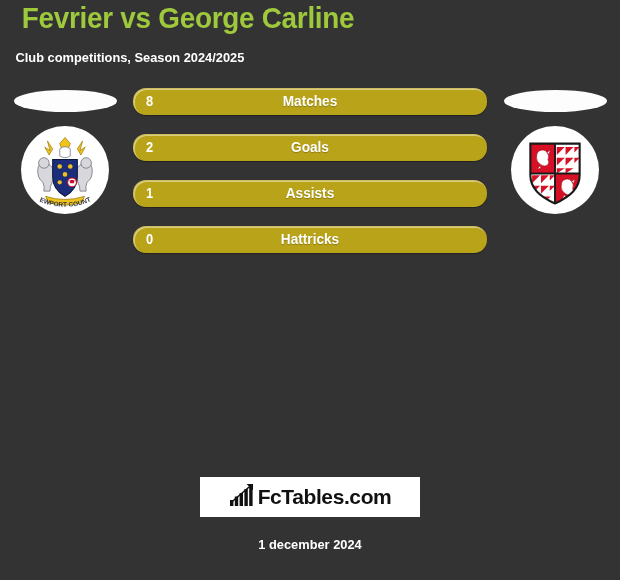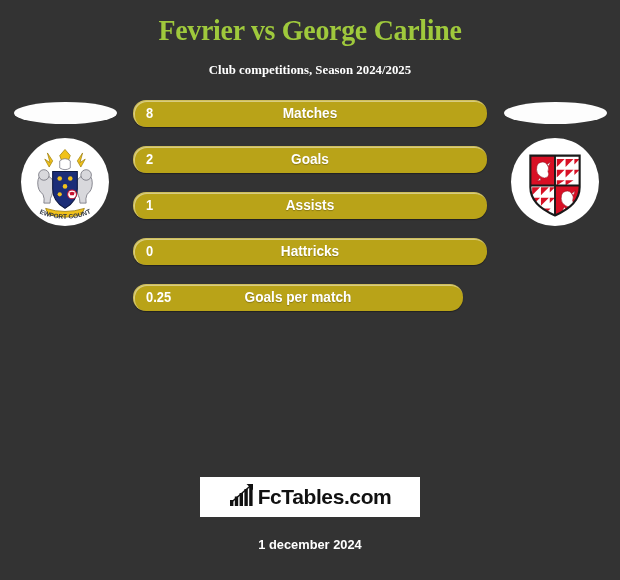--- a/index.html
+++ b/index.html
@@ -10,23 +10,21 @@
     width: 620px;
     height: 580px;
     background: #333333;
     font-family: "Liberation Sans", sans-serif;
     overflow: hidden;
     position: relative;
   }
 
   
   .header {
-    padding-top: 12px;
-    text-align: center;
-    font-family: Liberation Serif, serif;
+    text-align: left;
   }
   .title {
     color: #9FC93C;
     font-size: 30px;
     font-weight: bold;
     letter-spacing: -0.3px;
     line-height: 36px;
     transform: scaleX(0.93);
     white-space: nowrap;
   }
@@ -237,25 +235,20 @@
       <div class="bar-value">1</div>
       <div class="bar-label">Assists</div>
     </div>
 
     <div class="row">
       <div class="bar" style="width:354px;"></div>
       <div class="bar-value">0</div>
       <div class="bar-label">Hattricks</div>
     </div>
 
-    <div class="row">
-      <div class="bar" style="width:330px;"></div>
-      <div class="bar-value">0.25</div>
-      <div class="bar-label" style="right:24px;">Goals per match</div>
-    </div>
 
 
 
   </div>
 
   <div class="crest-col right">
     <div class="shine"></div>
     <div class="crest">
       <svg viewBox="0 0 100 100" width="88" height="88" aria-hidden="true">
         <circle cx="50" cy="50" r="50" fill="#FFFFFF"></circle>

